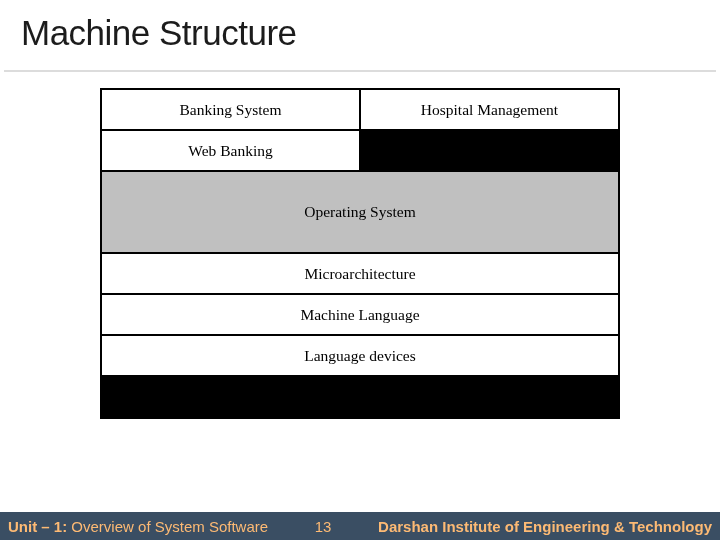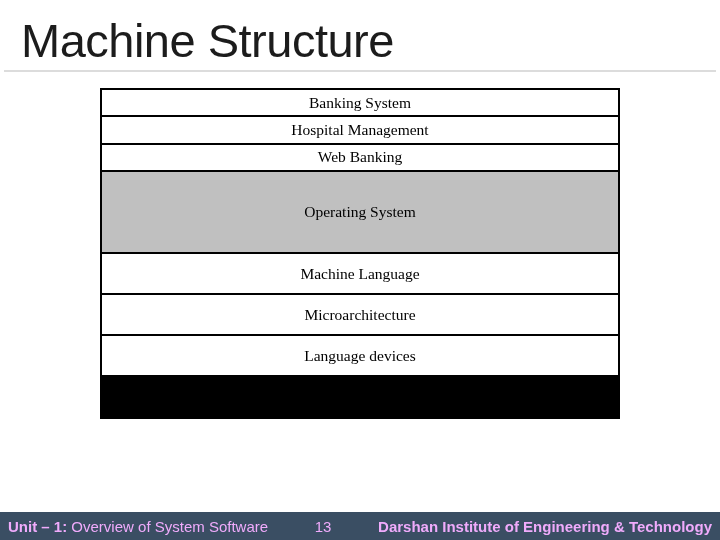--- a/index.html
+++ b/index.html
@@ -12,21 +12,21 @@
     font-family: "Liberation Sans", sans-serif;
     margin: 0 auto;
   }
 
   
   .title {
     position: absolute;
     left: 21px;
     top: 13px;
     margin: 0;
-    font-size: 47px;
+    font-size: 35px;
     font-weight: 400;
     letter-spacing: -0.5px;
     color: #1c1c1c;
     font-family: "Liberation Sans", sans-serif;
   }
   .title-rule {
     position: absolute;
     left: 4px;
     right: 4px;
     top: 70px;
@@ -46,21 +46,21 @@
     display: grid;
     grid-template-rows: 80px 80px 39px 39px 39px 40px;
     gap: 2px;
     padding: 2px;
     font-family: "Liberation Serif", serif;
     font-size: 15.5px;
     color: #000000;
   }
   .cols {
     display: grid;
-    grid-template-columns: 1fr;
+    grid-template-columns: 1fr 1fr;
     gap: 2px;
     background: var(--border, #000000);
   }
   .cell {
     display: flex;
     align-items: center;
     justify-content: center;
     text-align: center;
     background: #ffffff;
     padding: 0 2px;
@@ -68,21 +68,21 @@
   .cell.gray { background: var(--shaded-cell, #c0c0c0); }
 
   
   .footer {
     position: absolute;
     left: 0;
     right: 0;
     bottom: 0;
     height: 28px;
     background: var(--footer-background, #3a4e63);
-    color: #f0abfc;
+    color: #fdba74;
     display: flex;
     align-items: center;
     justify-content: space-between;
     padding: 0 8px;
     font-size: 15px;
   }
   .footer .bold { font-weight: 700; }
   .footer-left { white-space: pre; }
   .footer-right { font-weight: 700; white-space: pre; }
 </style>
@@ -97,22 +97,22 @@
   <div class="diagram">
 
     <div class="cols">
       <div class="cell">Banking System</div>
       <div class="cell">Hospital Management</div>
       <div class="cell">Web Banking</div>
     </div>
 
 
     <div class="cell gray">Operating System</div>
+    <div class="cell">Microarchitecture</div>
     <div class="cell">Machine Language</div>
-    <div class="cell">Microarchitecture</div>
     <div class="cell">Language devices</div>
 
   </div>
 
   <div class="footer">
     <div class="footer-left"><span class="bold">Unit – 1:</span><span> Overview of System Software</span></div>
     <div class="footer-page">13</div>
     <div class="footer-right">Darshan Institute of Engineering &amp; Technology</div>
   </div>
 

